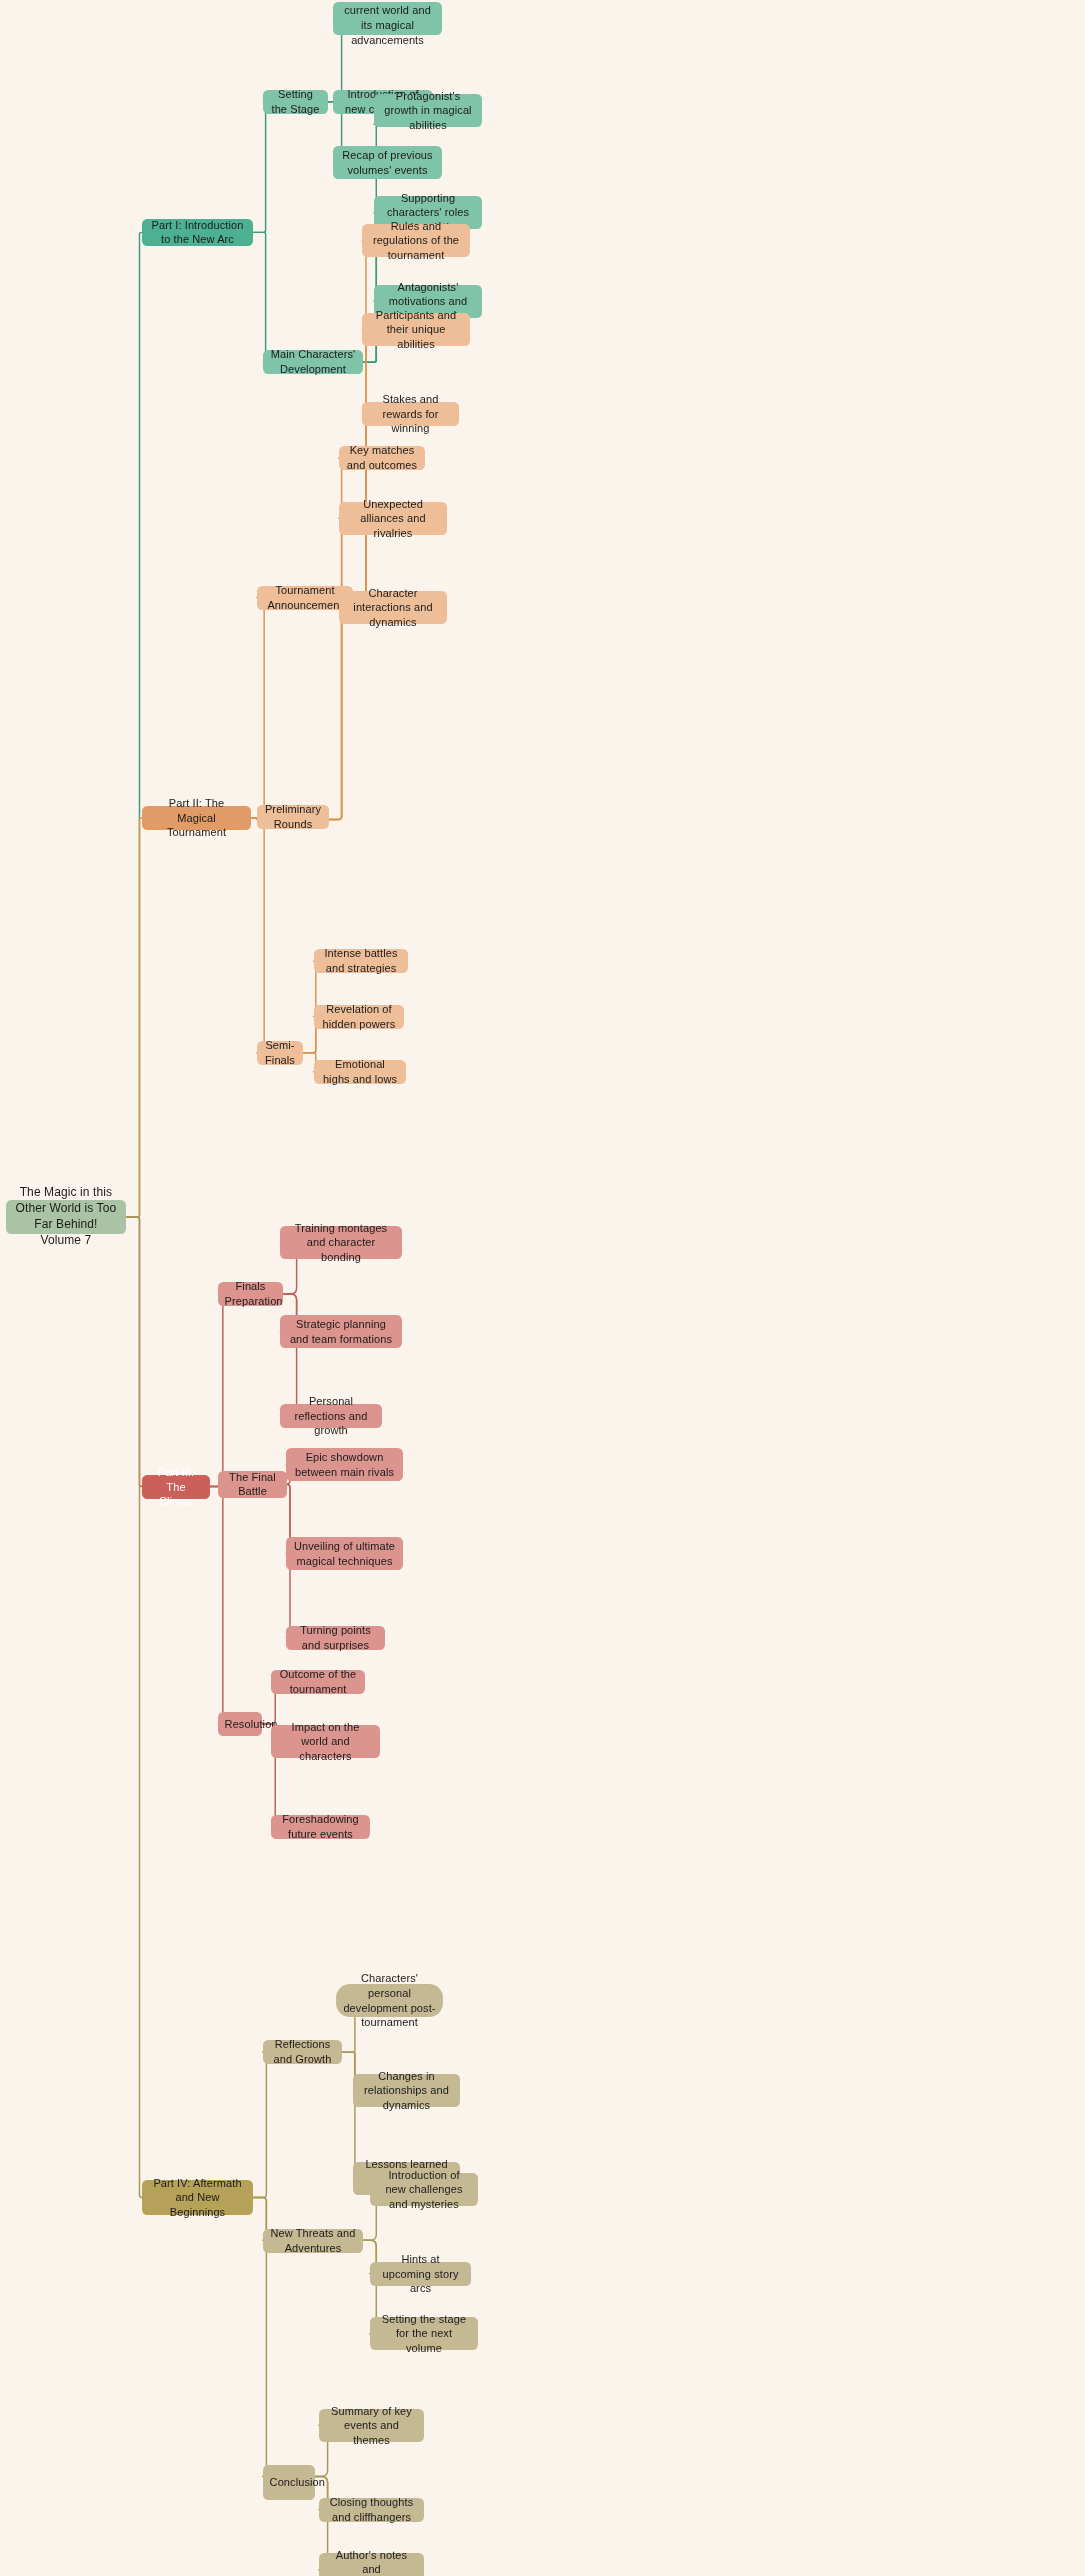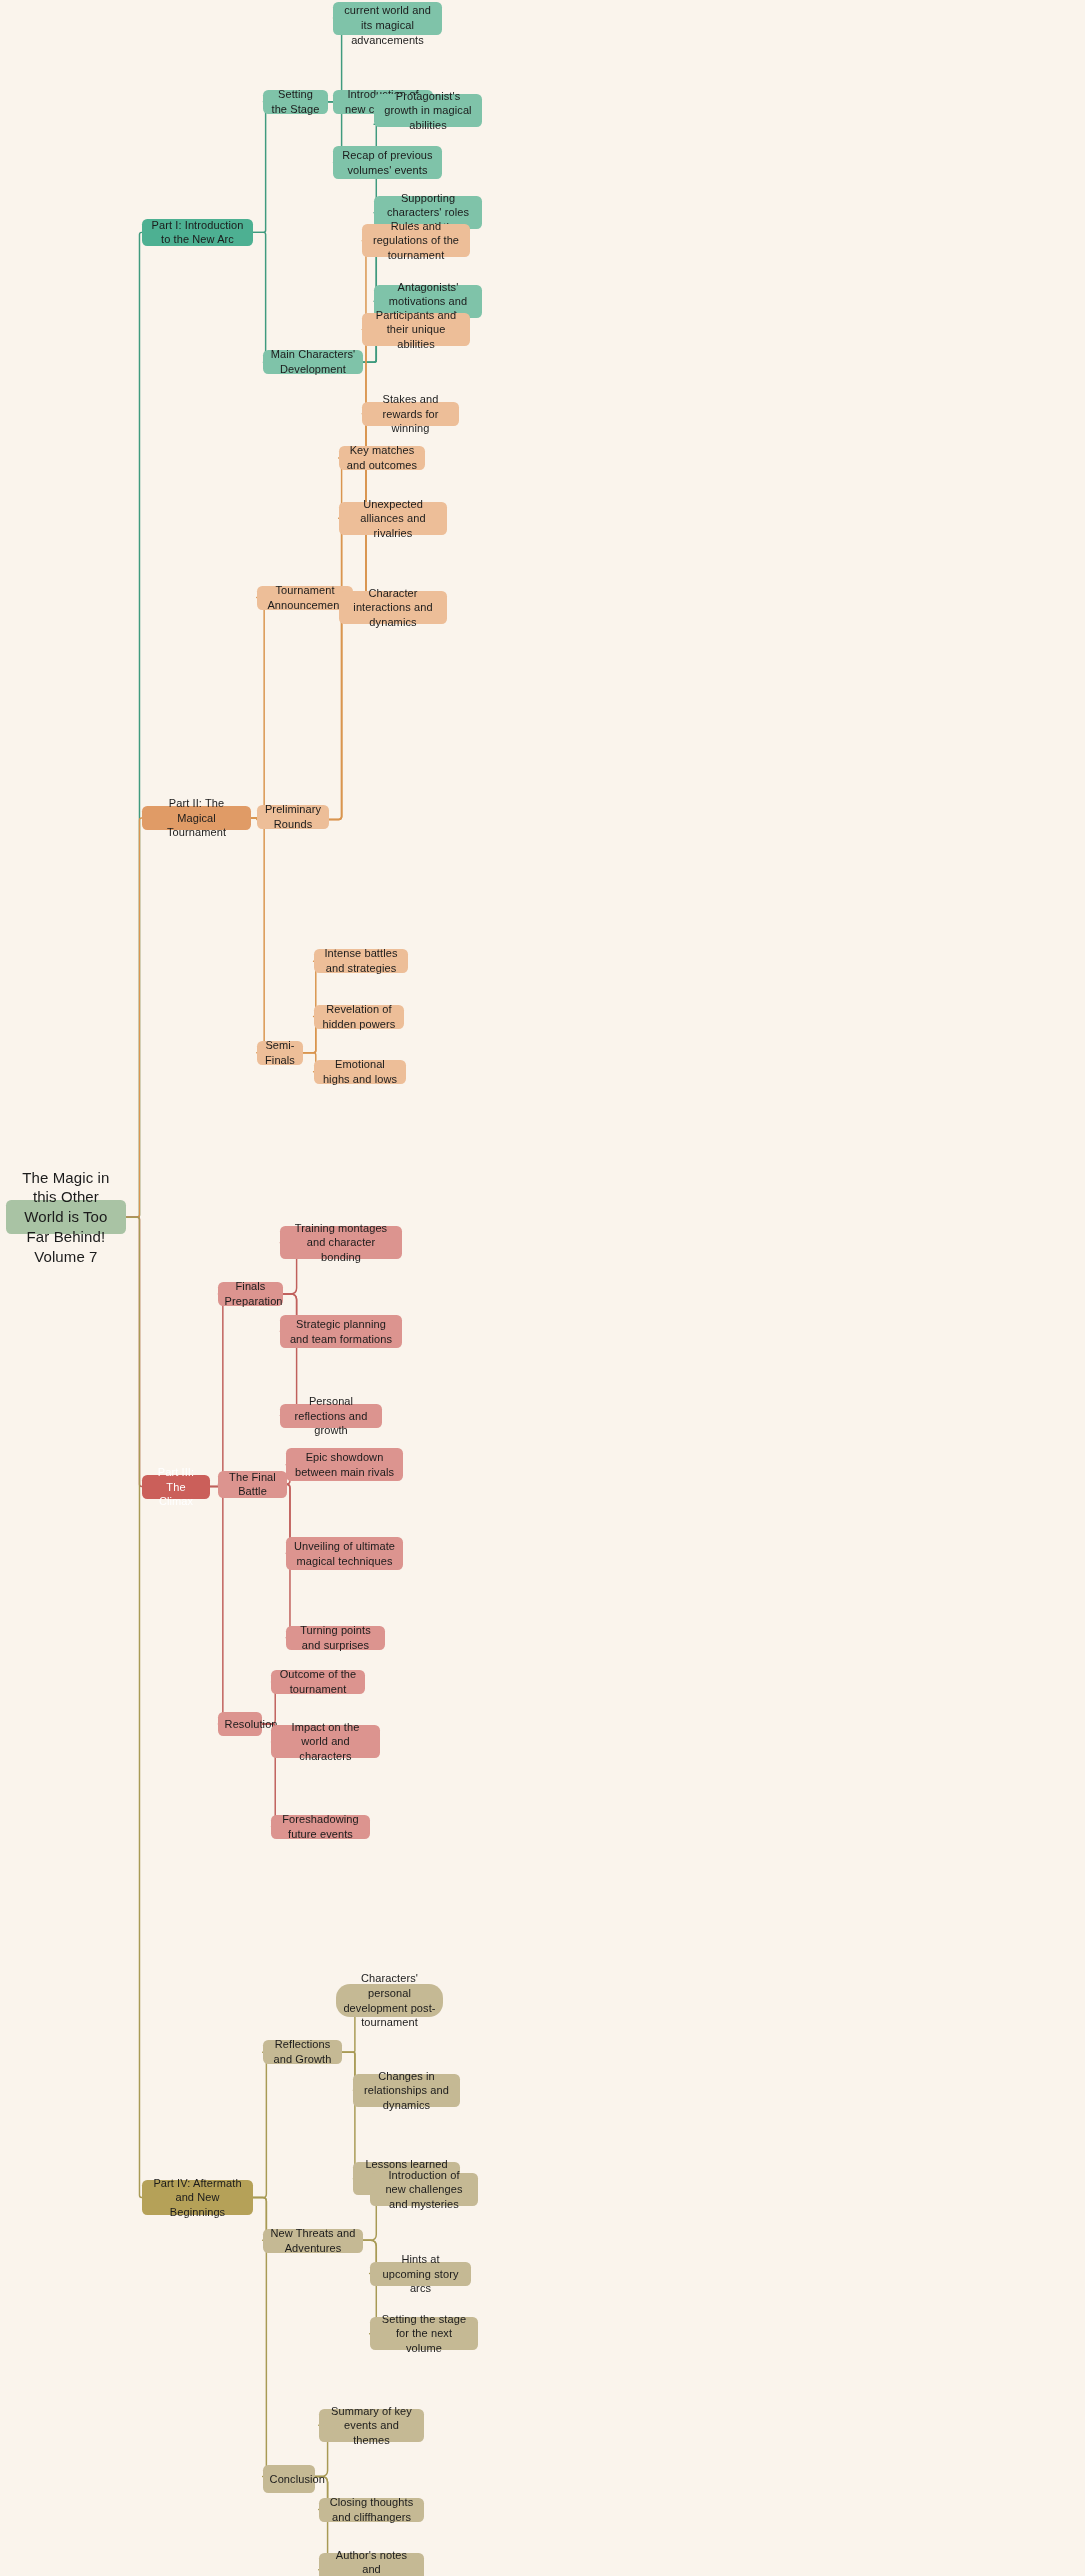--- a/index.html
+++ b/index.html
@@ -35,21 +35,21 @@
     align-items: center;
     justify-content: center;
     text-align: center;
     line-height: 1.32;
     padding: 3px 6.6px;
     color: #1b1b1b;
     font-size: 11px;
     letter-spacing: 0.1px;
   }
   .node-root {
-    font-size: 15px;
+    font-size: 12px;
   }
   .node-l1 {
     font-size: 11px;
   }
   .node-l2 {
     font-size: 11px;
   }
   .node-l3 {
     font-size: 11px;
   }
@@ -241,21 +241,21 @@
     </div>
     <div class="node-box node-l3" style="left: 370px; top: 2173px; width: 108px; height: 33px; background: rgb(197, 185, 148);">
       <span class="node-label">Introduction of new challenges and mysteries</span>
     </div>
     <div class="node-box node-l3" style="left: 370px; top: 2262px; width: 101px; height: 23.6px; background: rgb(197, 185, 148);">
       <span class="node-label">Hints at upcoming story arcs</span>
     </div>
     <div class="node-box node-l3" style="left: 370px; top: 2317px; width: 108px; height: 33px; background: rgb(197, 185, 148);">
       <span class="node-label">Setting the stage for the next volume</span>
     </div>
-    <div class="node-box node-l2" style="left: 263px; top: 2465px; width: 52px; height: 28px; background: rgb(197, 185, 148);">
+    <div class="node-box node-l2" style="left: 263px; top: 2465px; width: 52px; height: 35px; background: rgb(197, 185, 148);">
       <span class="node-label">Conclusion</span>
     </div>
     <div class="node-box node-l3" style="left: 319px; top: 2409px; width: 105px; height: 33px; background: rgb(197, 185, 148);">
       <span class="node-label">Summary of key events and themes</span>
     </div>
     <div class="node-box node-l3" style="left: 319px; top: 2498px; width: 105px; height: 23.6px; background: rgb(197, 185, 148);">
       <span class="node-label">Closing thoughts and cliffhangers</span>
     </div>
     <div class="node-box node-l3" style="left: 319px; top: 2553px; width: 105px; height: 33px; background: rgb(197, 185, 148);">
       <span class="node-label">Author's notes and acknowledgments</span>

